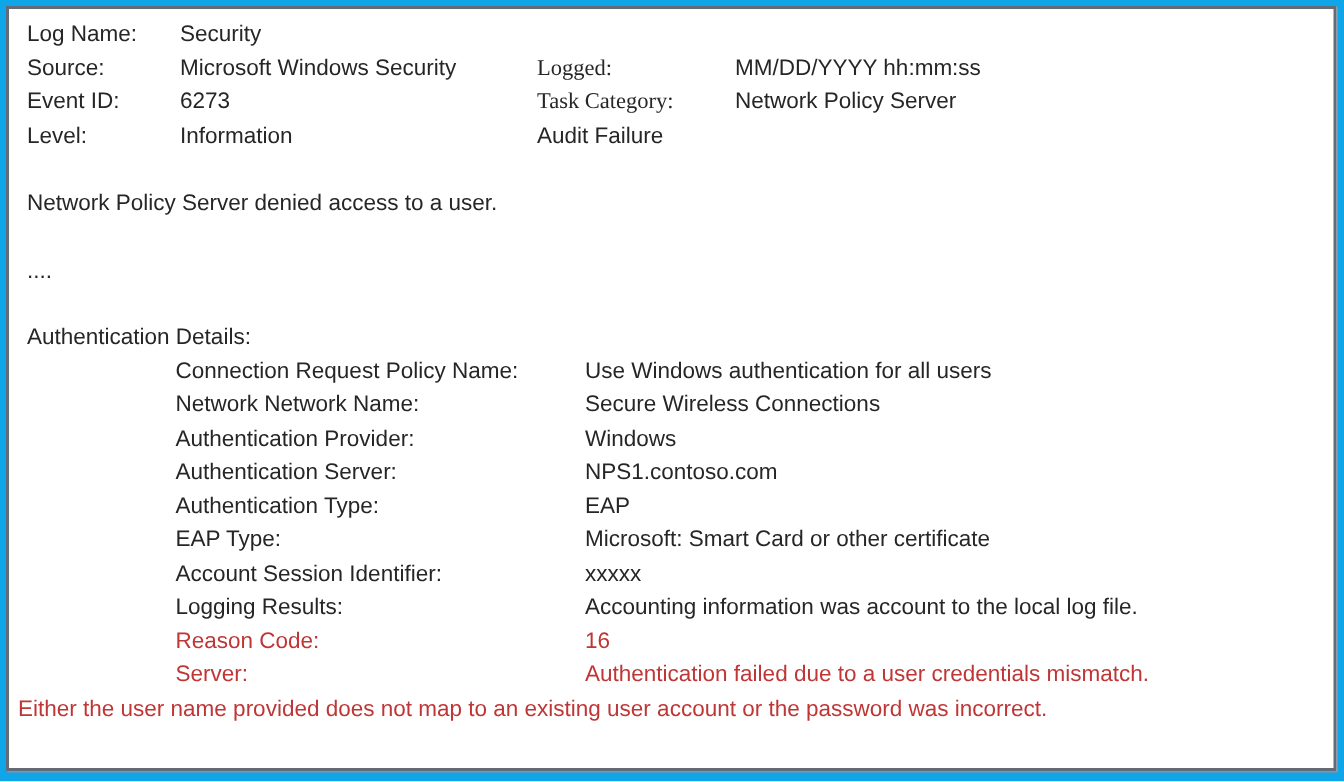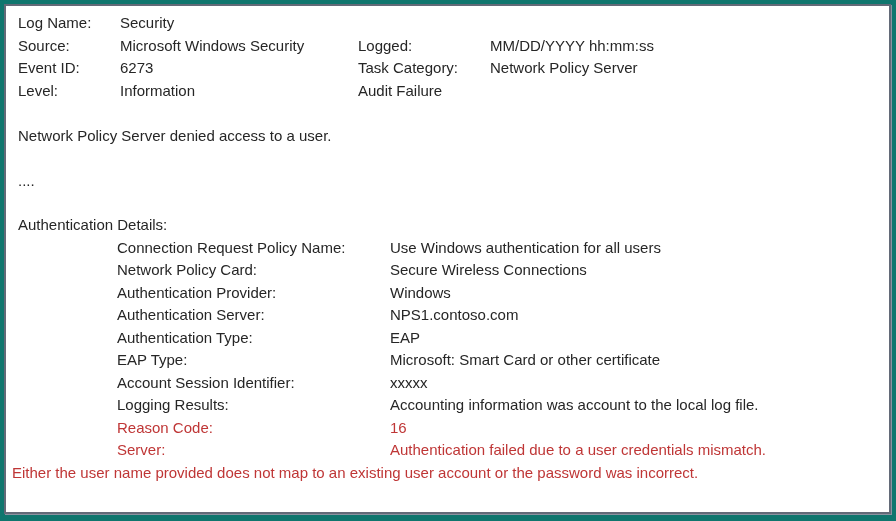--- a/index.html
+++ b/index.html
@@ -4,21 +4,21 @@
 <style>
   html, body {
     margin: 0;
     padding: 0;
     background: #ffffff;
   }
   .page {
     position: relative;
     width: 896px;
     height: 521px;
-    background: #0f766e;
+    background: #0ea5e9;
     font-family: "Liberation Sans", sans-serif;
     color: #262626;
     overflow: hidden;
   }
   .frame {
     position: absolute;
     left: 4px;
     top: 4px;
     right: 5px;
     bottom: 7px;
@@ -34,21 +34,21 @@
     top: 6px;
     font-size: 15px;
     line-height: 22.5px;
     white-space: nowrap;
   }
   
   .header-grid { width: 100%; }
   .header-row { display: flex; }
   .hl1 { width: 102px; flex: none; }
   .hv1 { width: 238px; flex: none; }
-  .hl2 { width: 132px; flex: none; }
+  .hl2 { width: 132px; flex: none; font-family: Liberation Serif, serif; }
   .hv2 { flex: 1; }
   .desc   { margin: 22.5px 0 0 0; }
   .dots   { margin: 22.5px 0 0 0; }
   .authhd { margin: 22px 0 0 0; }
   .detail-row { display: flex; padding-left: 99px; }
   .dlabel { width: 273px; flex: none; }
   .dvalue { flex: 1; }
   .red { color: #bf3636; justify-content: flex-end; }
   .footer-note { margin-left: -6px; color: #bf3636; }
   p { margin: 0; }
@@ -89,21 +89,21 @@
       <p class="desc">Network Policy Server denied access to a user.</p>
       <p class="dots">....</p>
       <p class="authhd">Authentication Details:</p>
 
       <div>
         <div class="detail-row">
           <span class="dlabel">Connection Request Policy Name:</span>
           <span class="dvalue">Use Windows authentication for all users</span>
         </div>
         <div class="detail-row">
-          <span class="dlabel">Network Policy Card:</span>
+          <span class="dlabel">Network Network Name:</span>
           <span class="dvalue">Secure Wireless Connections</span>
         </div>
         <div class="detail-row">
           <span class="dlabel">Authentication Provider:</span>
           <span class="dvalue">Windows</span>
         </div>
         <div class="detail-row">
           <span class="dlabel">Authentication Server:</span>
           <span class="dvalue">NPS1.contoso.com</span>
         </div>

